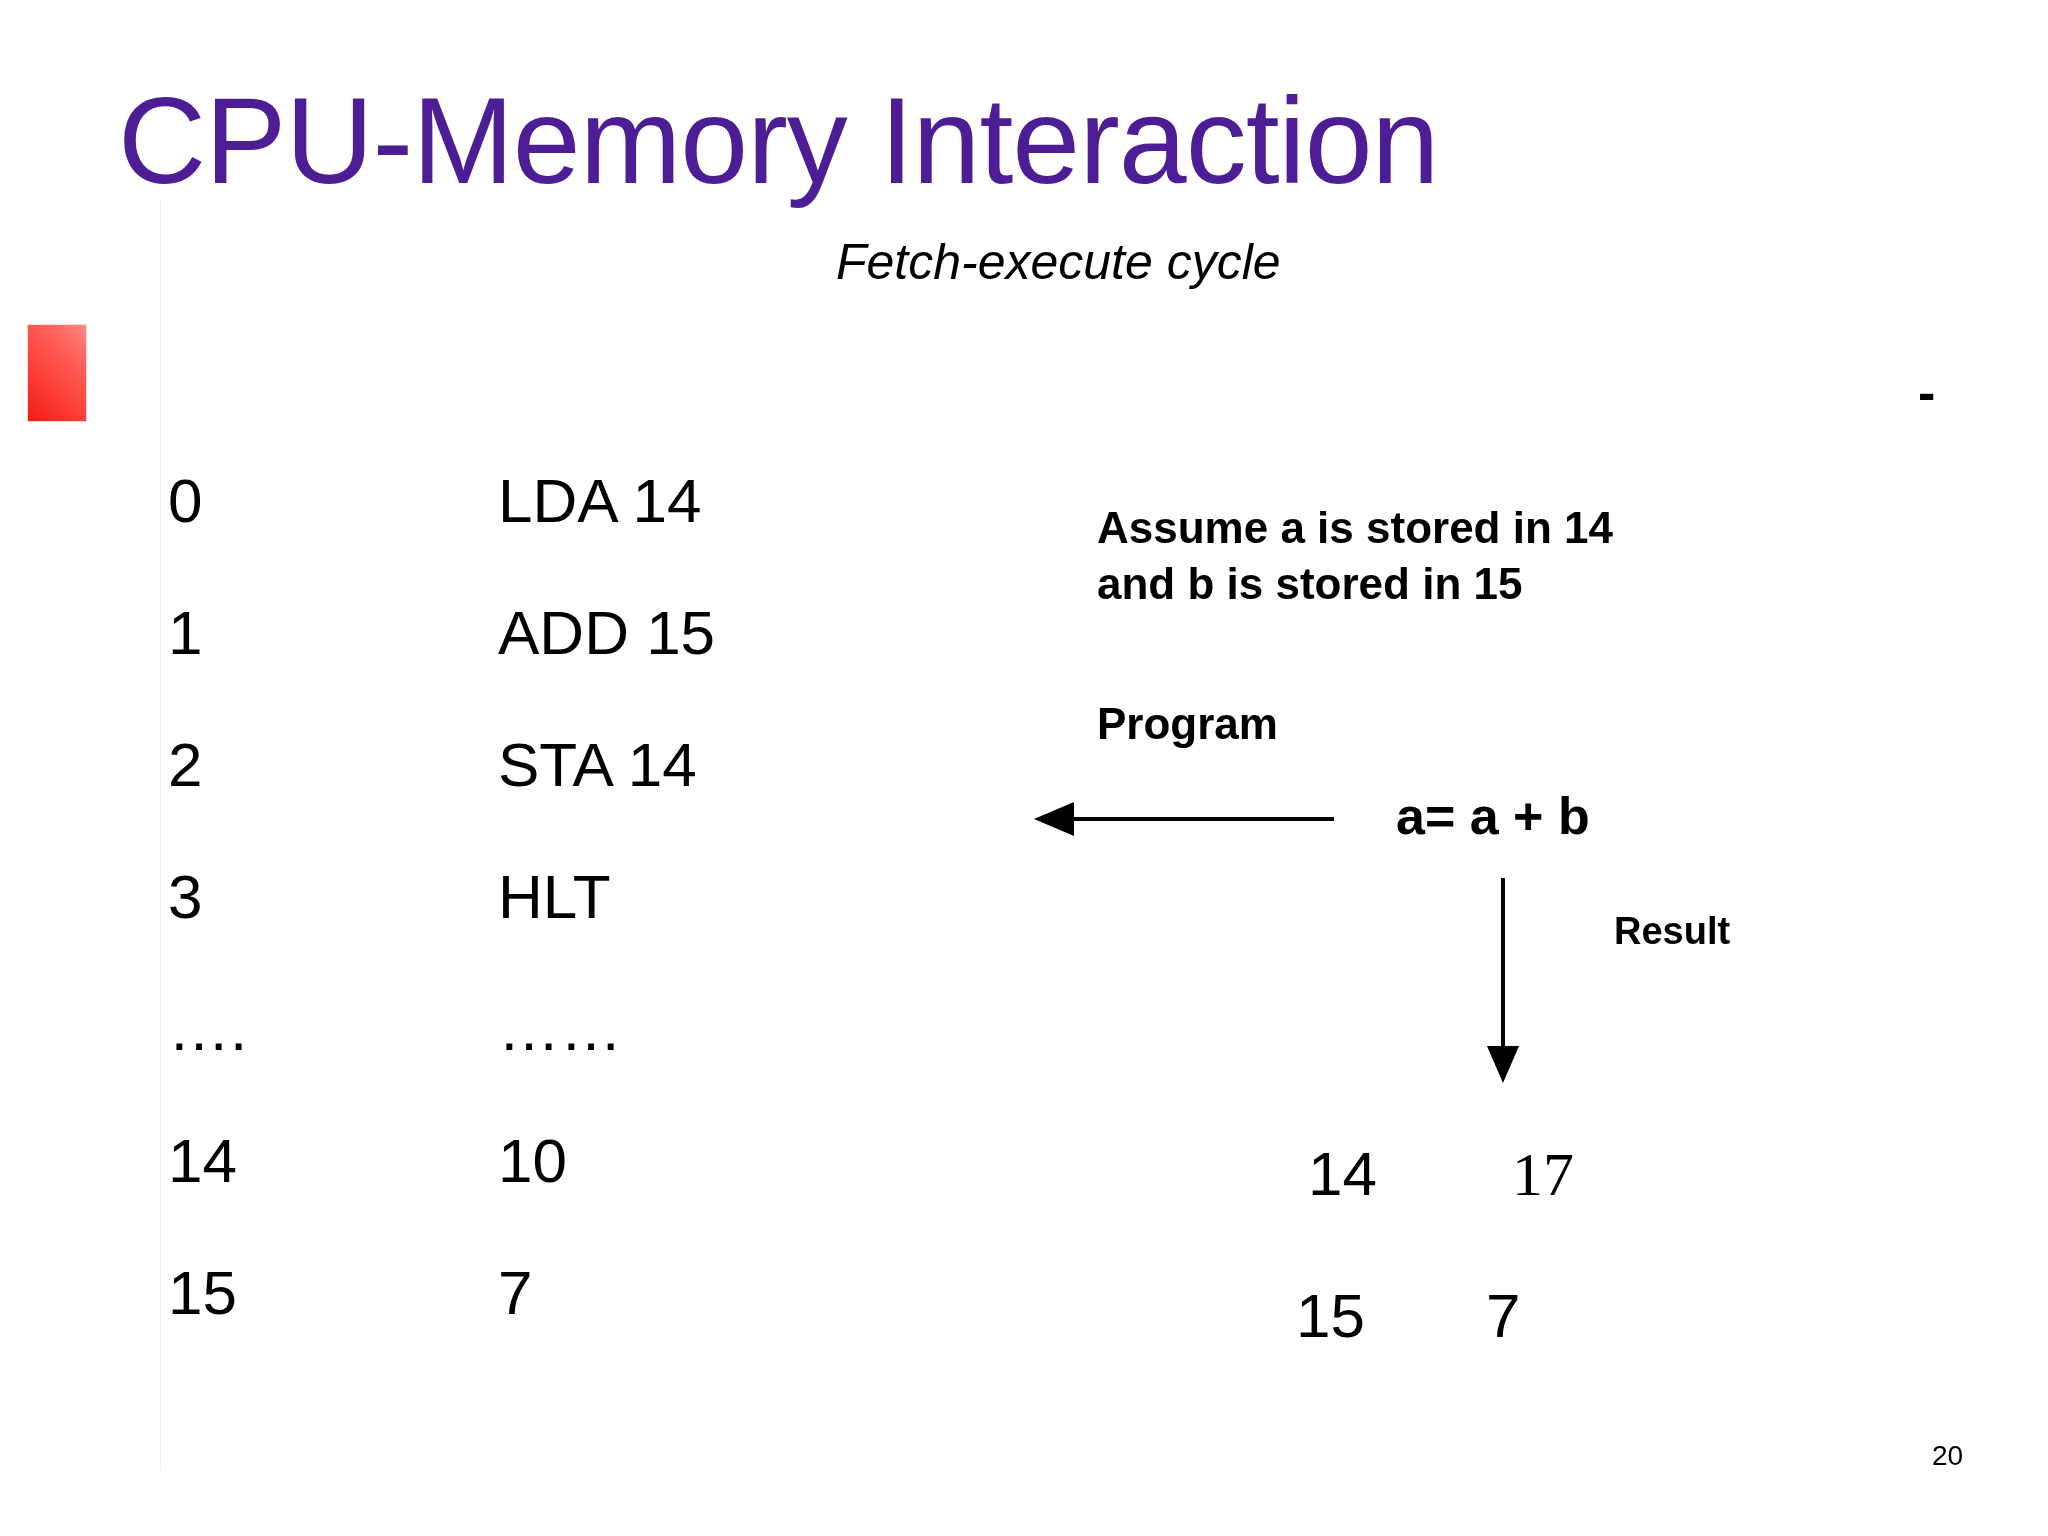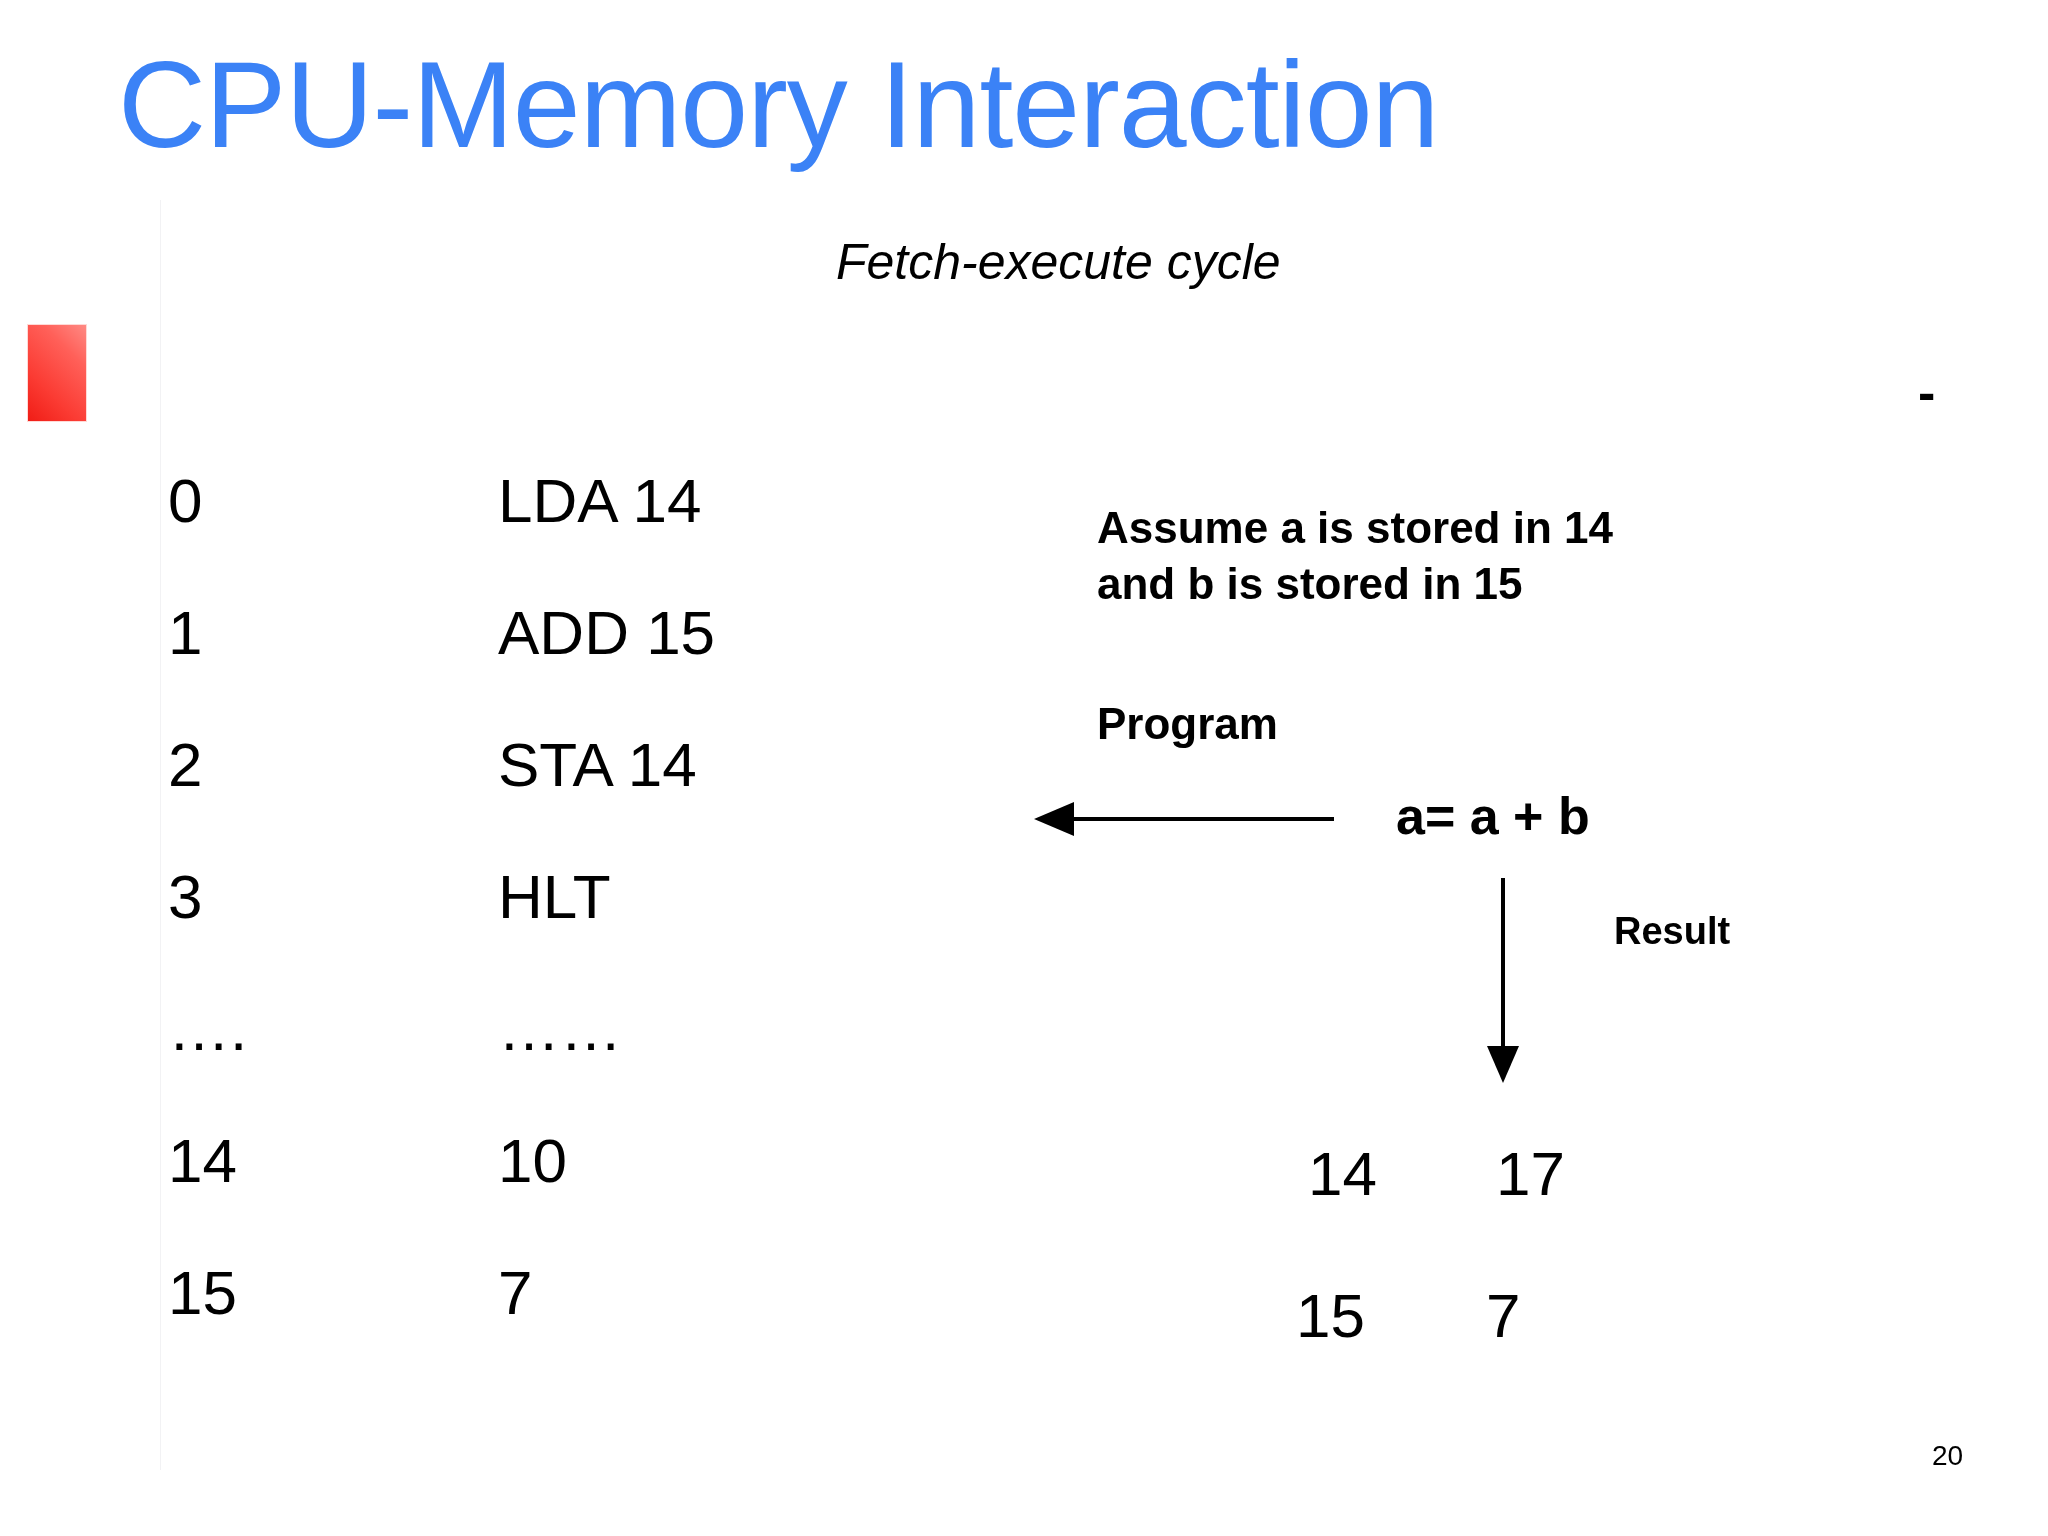--- a/index.html
+++ b/index.html
@@ -147,42 +147,42 @@
   .result-cells { position: absolute; left: 0; top: 0; }
   .res-row { position: absolute; }
   .res-addr, .res-val {
     position: absolute;
     font-size: 62px;
     line-height: 1;
     white-space: pre;
   }
   .res-row-0 { left: 1308px; top: 1143px; }
   .res-row-0 .res-addr { left: 0px; }
-  .res-row-0 .res-val  { left: 188px; }
+  .res-row-0 .res-val  { left: 204px; font-family: Liberation Serif, serif; }
   .res-row-1 { left: 1296px; top: 1285px; }
   .res-row-1 .res-addr { left: 0px; }
   .res-row-1 .res-val  { left: 190px; }
 
   
   .page-number {
     position: absolute;
     left: 1932px;
     top: 1442px;
     font-size: 28px;
     line-height: 1;
   }
 </style>
 </head>
 <body>
 
 <div id="slide">
 
   <div class="placeholder-edge"></div>
 
-  <div class="slide-title" style="color: #3b82f6;">CPU-Memory Interaction</div>
+  <div class="slide-title" style="color: #4c1d95; margin-top: 36px;">CPU-Memory Interaction</div>
 
   <div class="subtitle">Fetch-execute cycle</div>
 
   <div class="red-block"></div>
 
   <div class="stray-dash">-</div>
 
   <div class="mem-table">
     <div class="mem-row">
       <span class="mem-addr">0</span>

